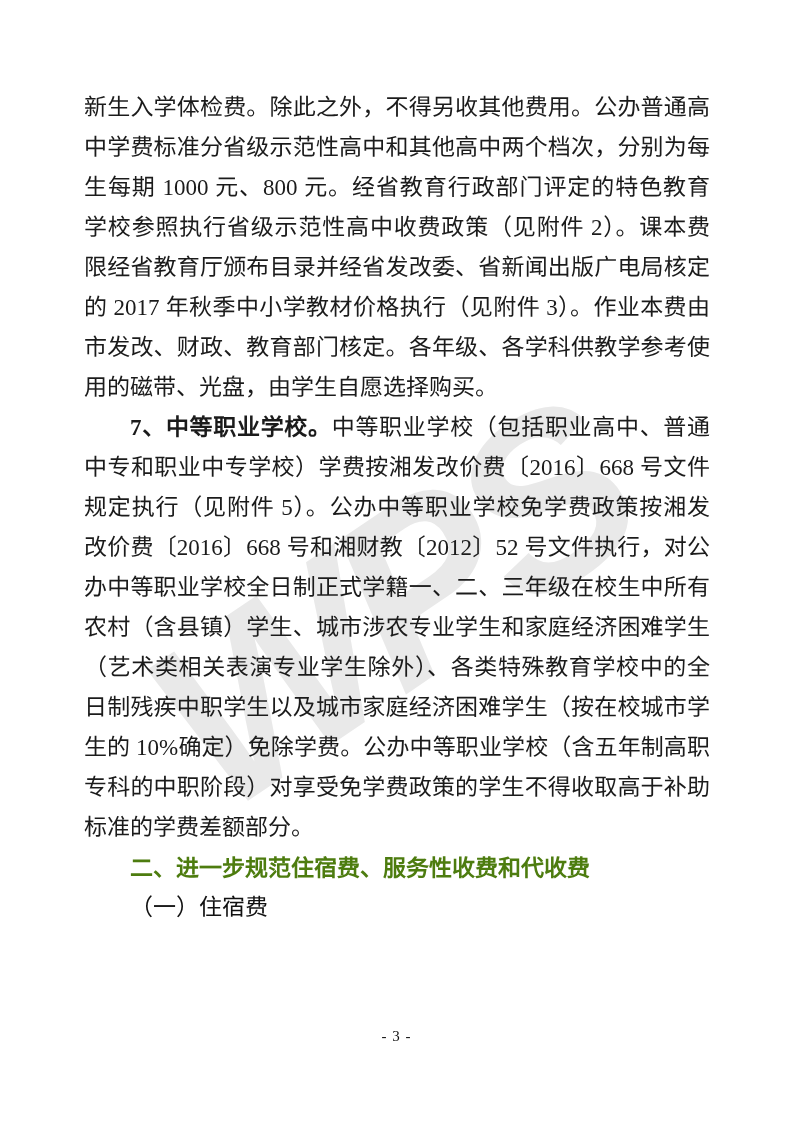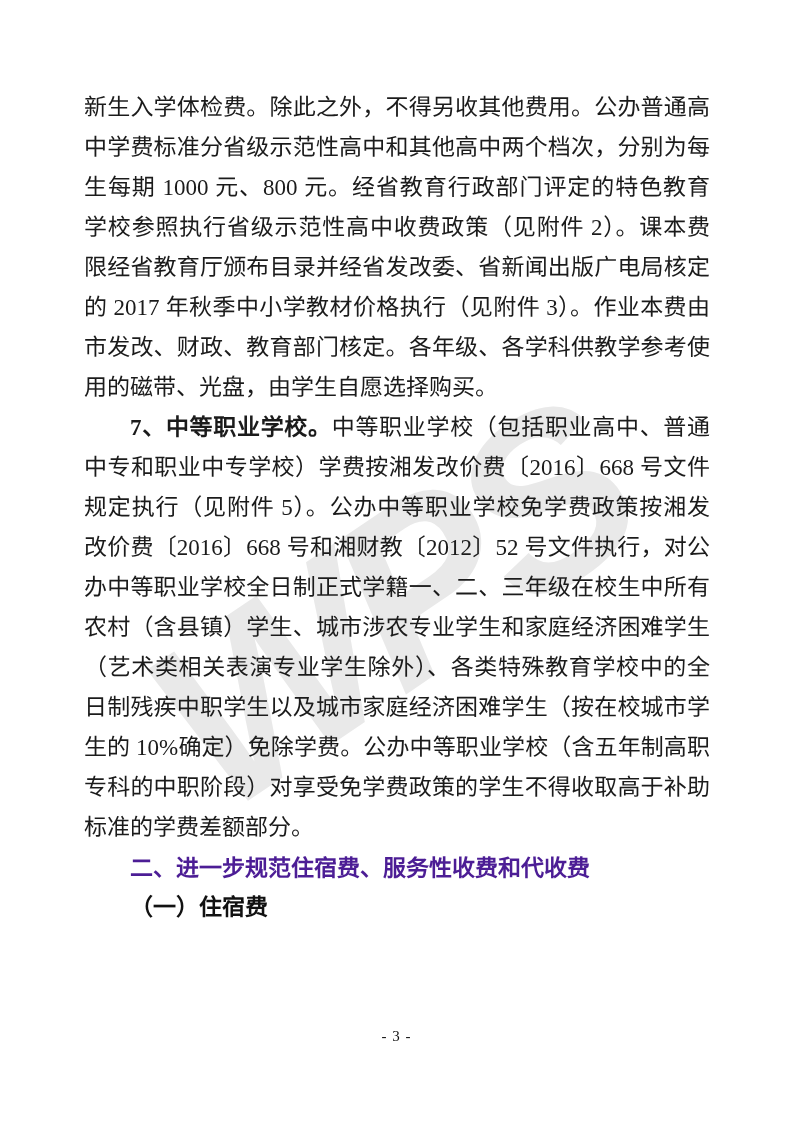--- a/index.html
+++ b/index.html
@@ -59,26 +59,26 @@
   .lead-bold { font-weight: bold; }
   .heading-1 {
     margin: 0;
     padding: 0;
     font-family: "Liberation Sans", sans-serif;
     font-weight: bold;
     font-size: 23px;
     line-height: 40px;
     text-indent: 2em;
     text-align: left;
-    color: #4c1d95;
+    color: #4d7c0f;
   }
   .heading-2 {
     margin: 0;
     padding: 0;
-    font-weight: bold;
+    font-weight: normal;
     font-size: 23px;
     line-height: 40px;
     text-indent: 2em;
     text-align: left;
     color: #111111;
   }
   .footer {
     position: absolute;
     left: 0;
     right: 0;

